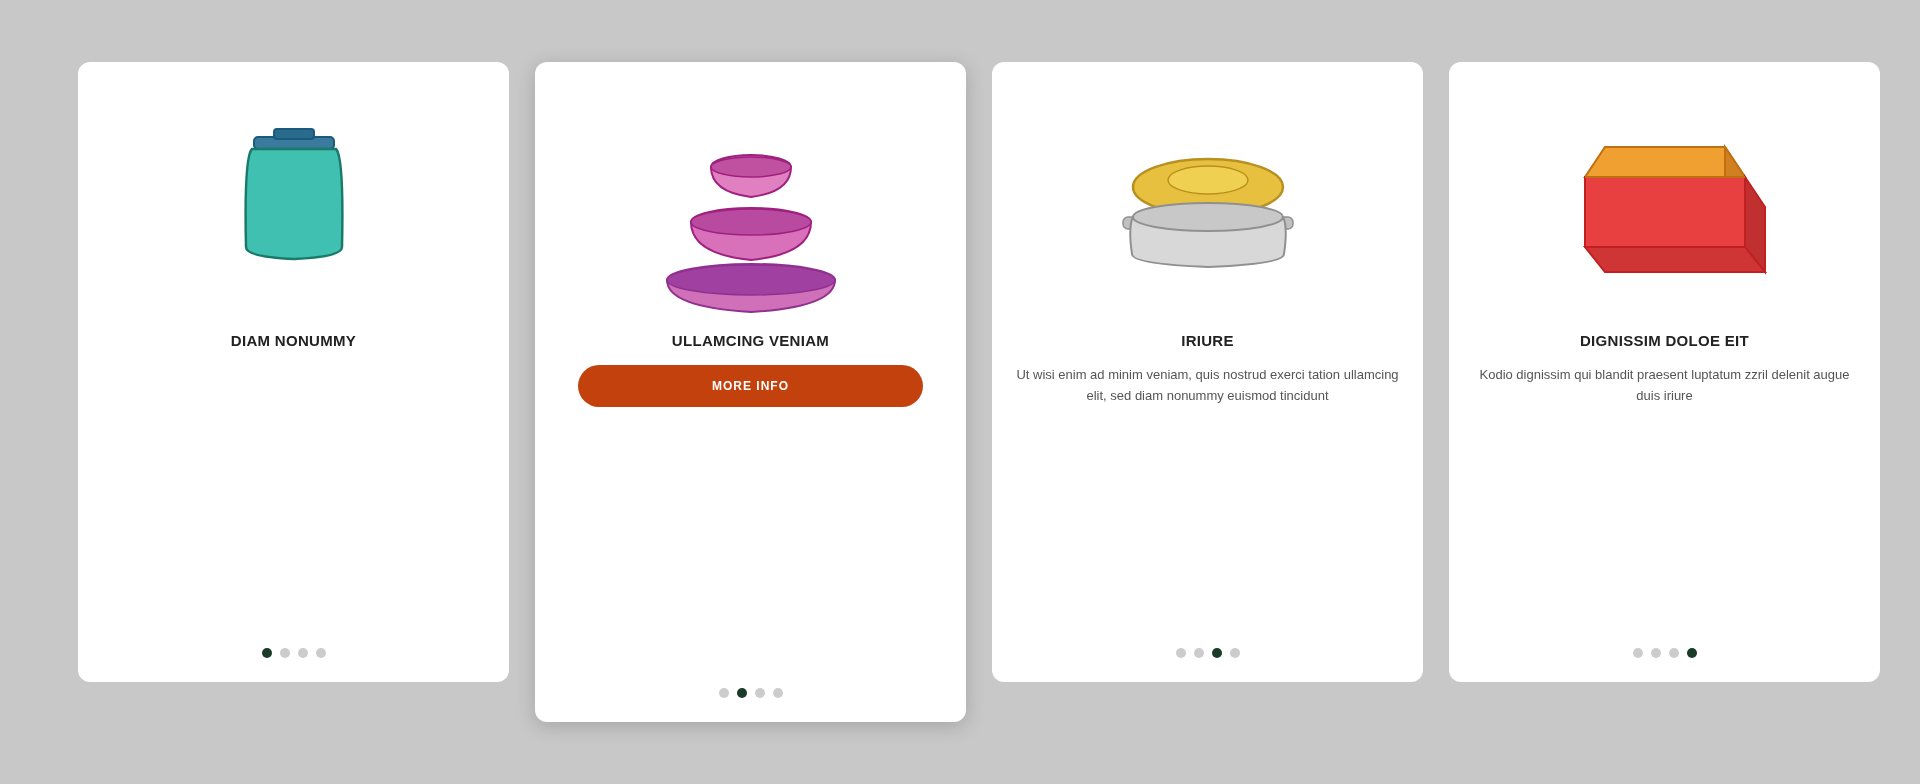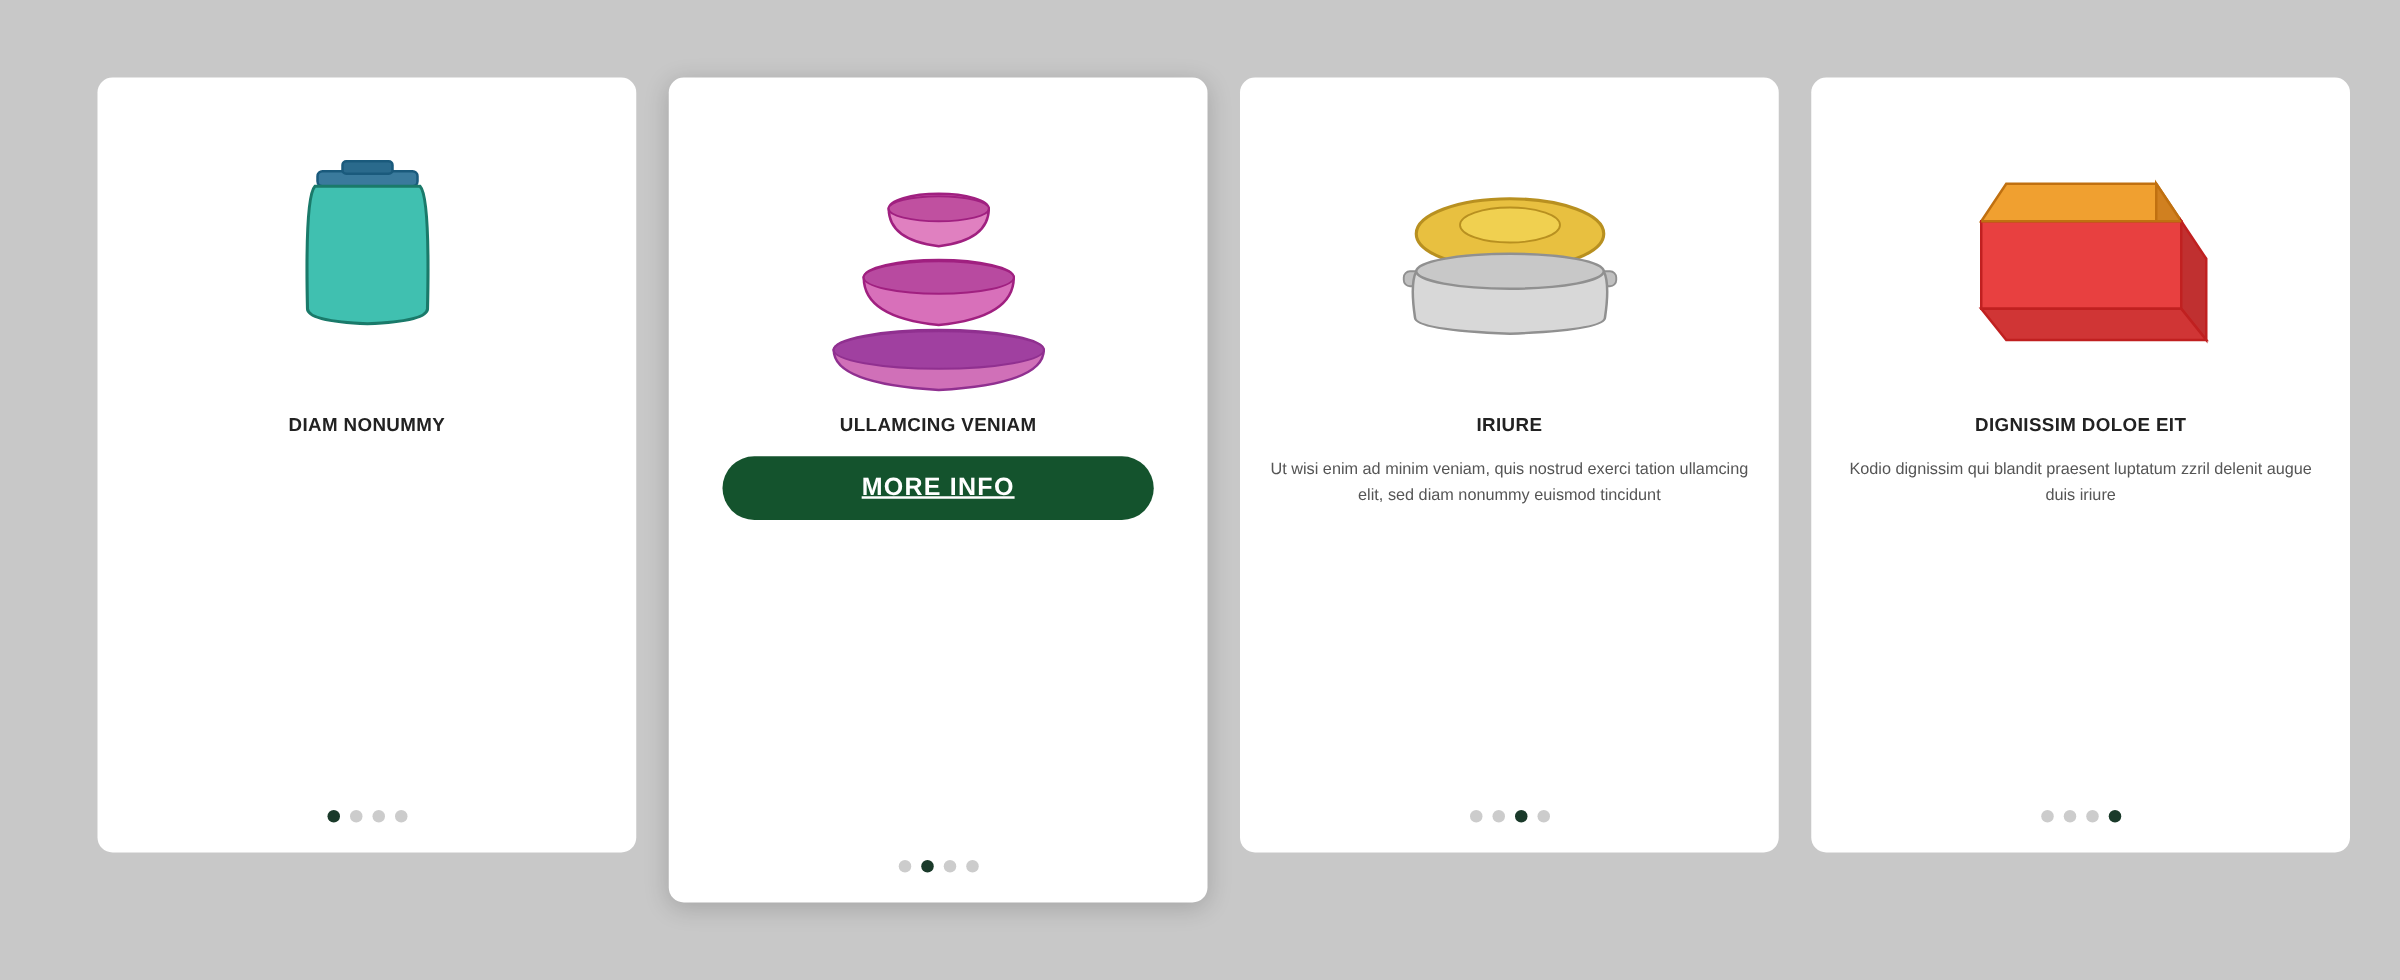--- a/index.html
+++ b/index.html
@@ -62,32 +62,31 @@
     .card-text {
       font-size: 13px;
       color: #555;
       text-align: center;
       line-height: 1.6;
       flex: 1;
       margin-bottom: 24px;
     }
 
     .more-info-btn {
-      background: #14532d;
+      background: #c2410c;
       color: #fff;
       border: none;
       border-radius: 30px;
       padding: 14px 40px;
-      font-size: 20px;
+      font-size: 12px;
       font-weight: bold;
       letter-spacing: 1px;
       cursor: pointer;
       width: 90%;
       margin-bottom: 24px;
-      text-decoration: underline;
     }
 
     .dots {
       display: flex;
       gap: 8px;
       align-items: center;
       justify-content: center;
       margin-top: auto;
       padding-top: 10px;
     }

